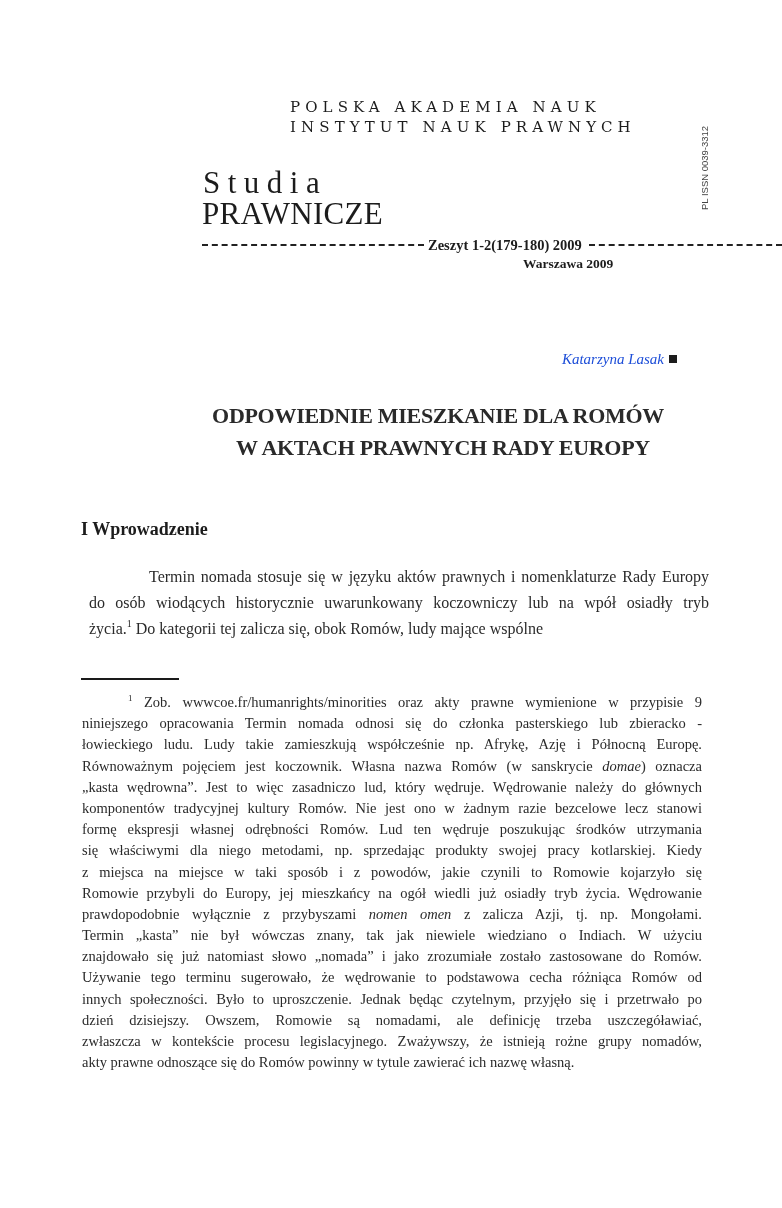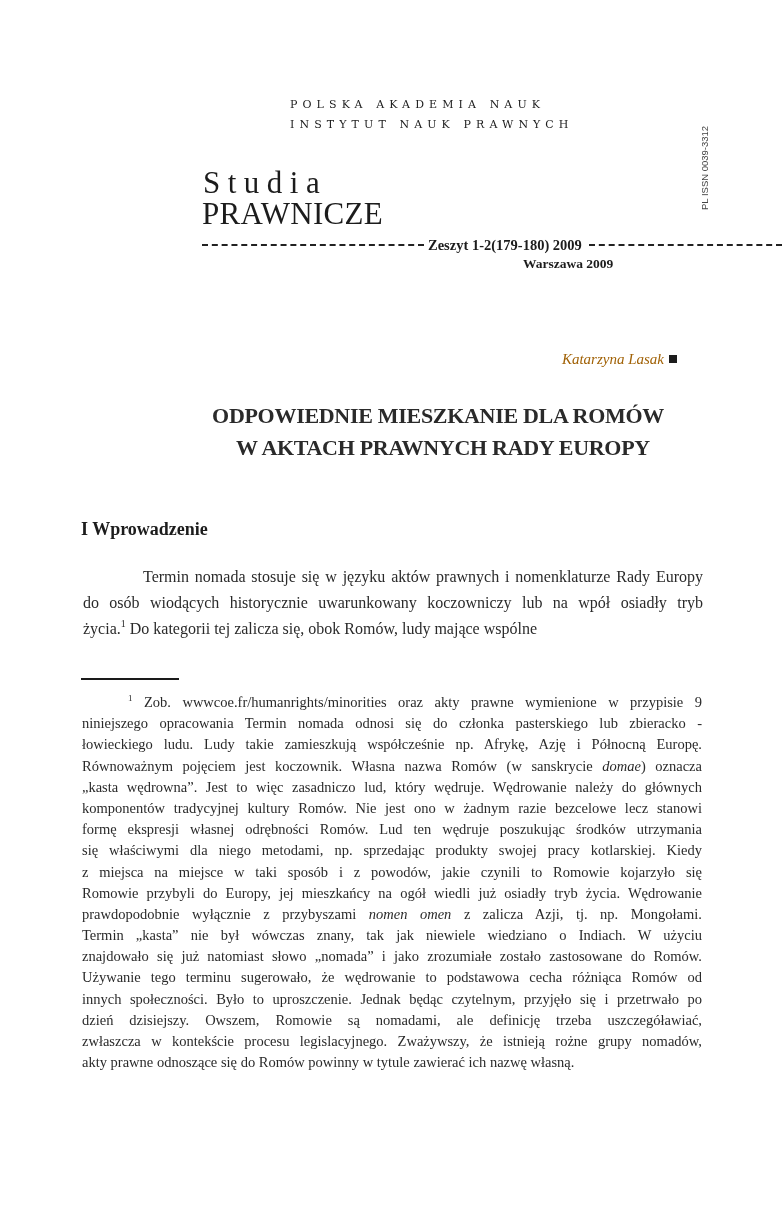--- a/index.html
+++ b/index.html
@@ -2,21 +2,21 @@
 <html><head>
   <meta charset="utf-8">
   <style>
     html, body { margin: 0; padding: 0; }
     body {
       width: 782px; height: 1208px; background: #ffffff; position: relative; overflow: hidden;
       font-family: "Liberation Serif", "DejaVu Serif", serif; color: #1a1a1a;
     }
     .abs { position: absolute; }
     .inst {
-      left: 290px; font-size: 11px; letter-spacing: 5.1px; font-family: "DejaVu Serif", serif;
+      left: 290px; font-size: 15px; letter-spacing: 5.1px; font-family: "DejaVu Serif", serif;
       color: #1c1c1c; white-space: nowrap;
     }
     #inst1 { top: 98px; }
     #inst2 { top: 118px; }
     .issn {
       left: 699px; top: 110px; width: 14px; height: 100px;
     }
     .issn span {
       position: absolute; left: 0; top: 100px; transform-origin: 0 0; transform: rotate(-90deg);
       font-family: "Liberation Sans", sans-serif; font-size: 9.5px; color: #444; white-space: nowrap;
@@ -36,37 +36,37 @@
     .dash-left { width: 222px; height: 0; border-top: 2px dashed #222; }
     .dash-right { flex: 1; height: 0; border-top: 2px dashed #222; margin-left: 7px; }
     .zeszyt {
       font-size: 14.5px; font-weight: bold; margin-left: 4px; color: #1c1c1c;
       font-family: "Liberation Serif", serif;
     }
     .warszawa {
       left: 523px; top: 256px; font-size: 13.5px; font-weight: bold; color: #1c1c1c;
     }
     .author {
-      right: 105px; top: 351px; font-size: 15px; font-style: italic; color: #a16207; white-space: nowrap;
+      right: 105px; top: 351px; font-size: 15px; font-style: italic; color: #1d4ed8; white-space: nowrap;
     }
     .author .square { display: inline-block; width: 8px; height: 8px; background: #1c1c1c; margin-left: 5px; vertical-align: 1px; }
     .title {
       left: 100px; width: 680px; text-align: center; font-size: 22px; font-weight: bold; color: #2a2a2a;
       letter-spacing: -0.3px; line-height: 32px;
     }
     #title1 { top: 400px; left: 98px; }
     #title2 { top: 432px; left: 103px; }
     .section {
       left: 81px; top: 519px; font-size: 18px; font-weight: bold; color: #1c1c1c;
     }
     .body-text {
       left: 83px; width: 620px; font-size: 16px; line-height: 26px; text-align: justify; color: #2a2a2a;
       font-family: "Liberation Serif", serif;
     }
-    #para1 { top: 564px; }
+    #para1 { top: 564px; margin-left: 6px; }
     .line { display: block; text-align: justify; text-align-last: justify; white-space: nowrap; height: 26px; }
     .line.last { text-align-last: left; }
     .indent { padding-left: 60px; }
     sup { font-size: 10px; vertical-align: 7px; line-height: 0; }
     .fn-rule { left: 81px; top: 678px; width: 98px; height: 2px; background: #1a1a1a; }
     .fn-text {
       left: 82px; width: 620px; top: 692px; font-size: 14.5px; line-height: 21.2px; color: #2a2a2a;
     }
     .fn-text .line { height: 21.2px; }
     .fn-text .indent { padding-left: 46px; }

